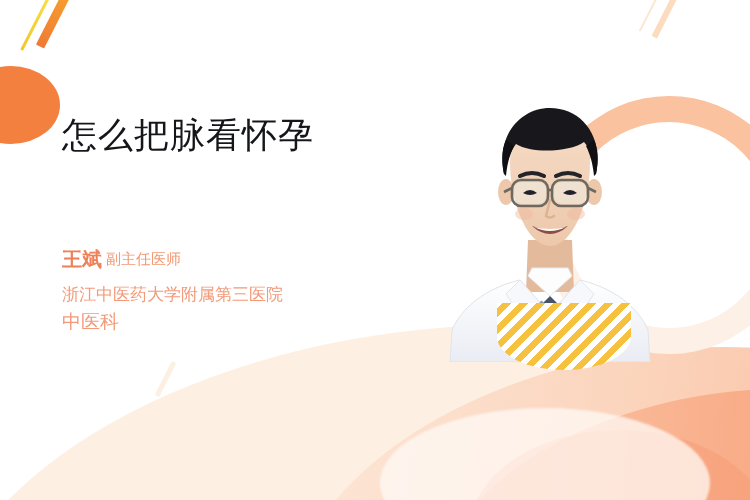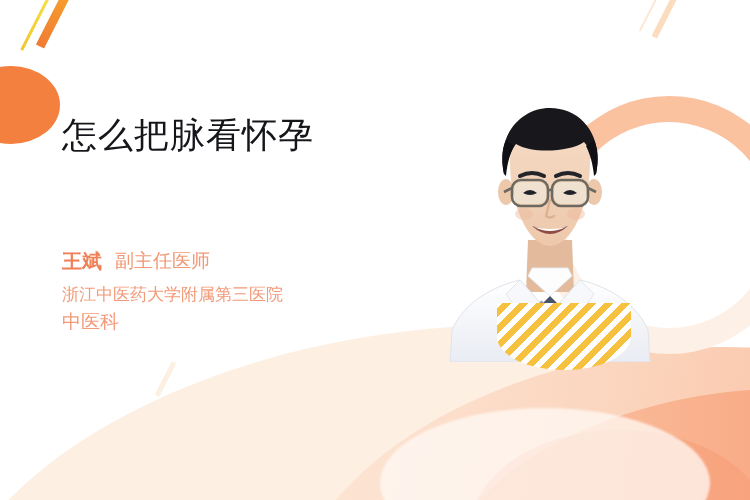--- a/index.html
+++ b/index.html
@@ -158,30 +158,31 @@
   }
   #credentials {
     position: absolute;
     left: 62px;
     top: 247px;
     width: 350px;
   }
   #doctor-line {
     display: flex;
     align-items: center;
-    gap: 13px;
+    gap: 4px;
     line-height: 28px;
+    font-family: Liberation Mono, monospace;
   }
   #doctor-name {
     font-size: 20px;
     font-weight: bold;
     color: #ef8159;
   }
   #doctor-title {
-    font-size: 19px;
+    font-size: 15px;
     color: #f19874;
   }
   #hospital {
     font-size: 17px;
     line-height: 27px;
     color: #f29a79;
     margin-top: 6px;
   }
   #department {
     font-size: 19px;

